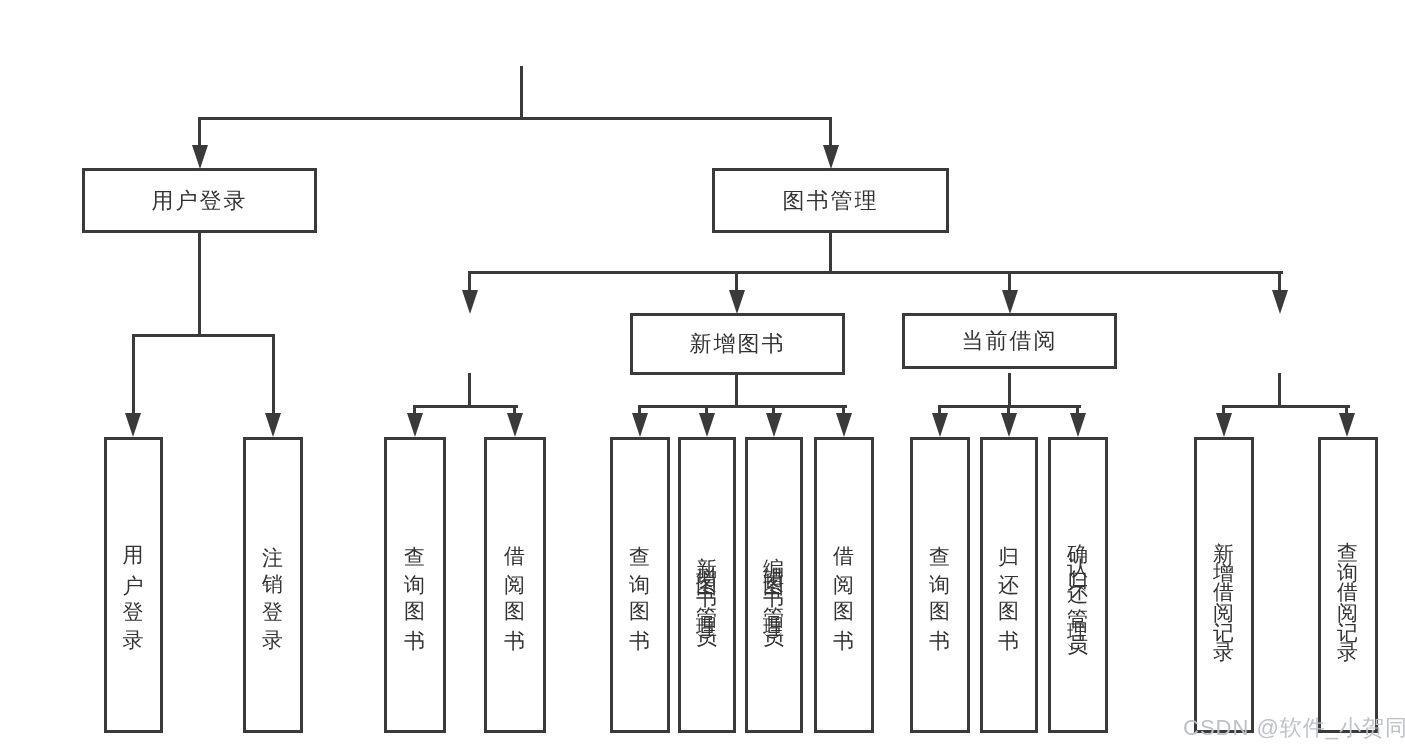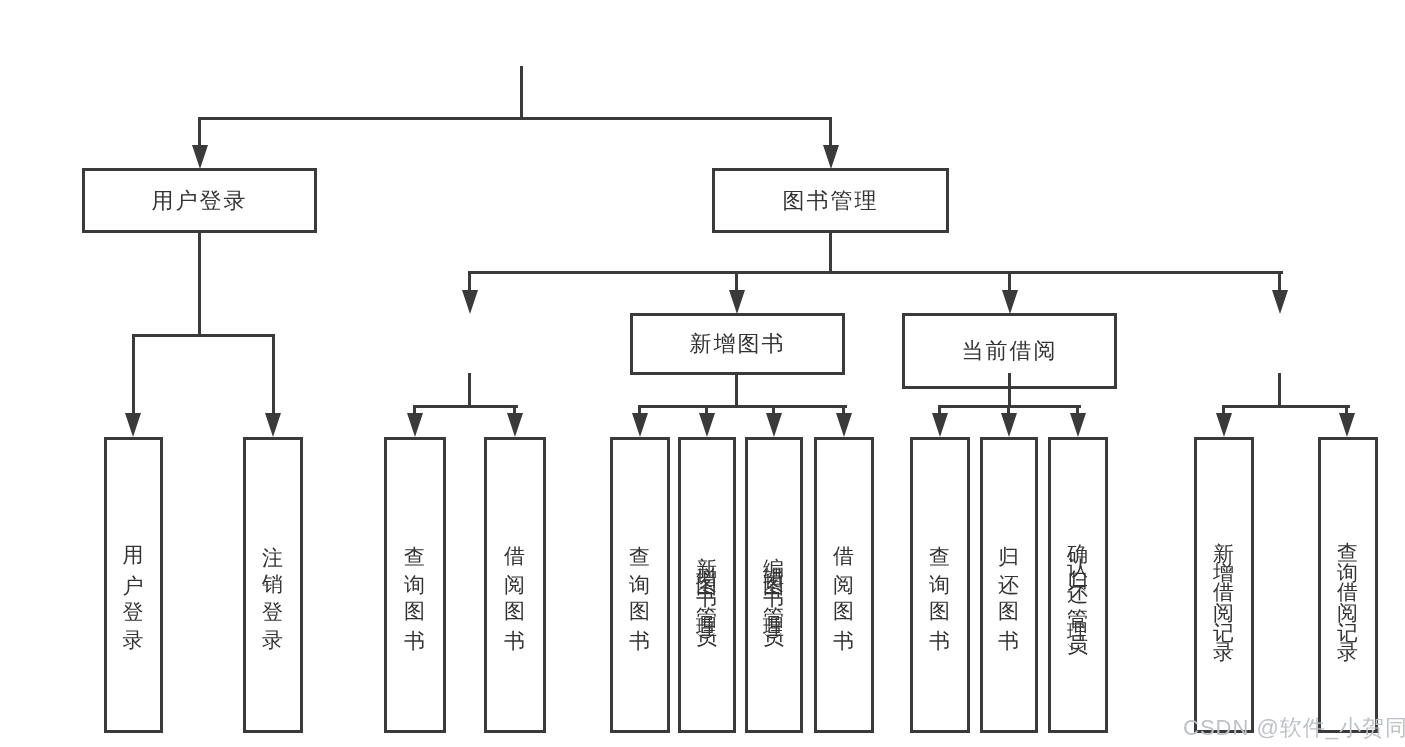--- a/index.html
+++ b/index.html
@@ -63,21 +63,21 @@
   <div class="box" style="left:82px;top:168px;width:235px;height:65px;">
     <span class="hlabel">用户登录</span>
   </div>
   <div class="box" style="left:712px;top:168px;width:237px;height:65px;">
     <span class="hlabel">图书管理</span>
   </div>
 
   <div class="box" style="left:630px;top:313px;width:215px;height:62px;">
     <span class="hlabel">新增图书</span>
   </div>
-  <div class="box" style="left:902px;top:313px;width:215px;height:76px;">
+  <div class="box" style="left:902px;top:313px;width:215px;height:56px;">
     <span class="hlabel">当前借阅</span>
   </div>
 
   <div class="box" style="left:104px;top:437px;width:59px;height:296px;">
     <span class="vlabel" style="letter-spacing:28px;">用户登录</span>
   </div>
   <div class="box" style="left:243px;top:437px;width:60px;height:296px;">
     <span class="vlabel" style="letter-spacing:28px;">注销登录</span>
   </div>
 

